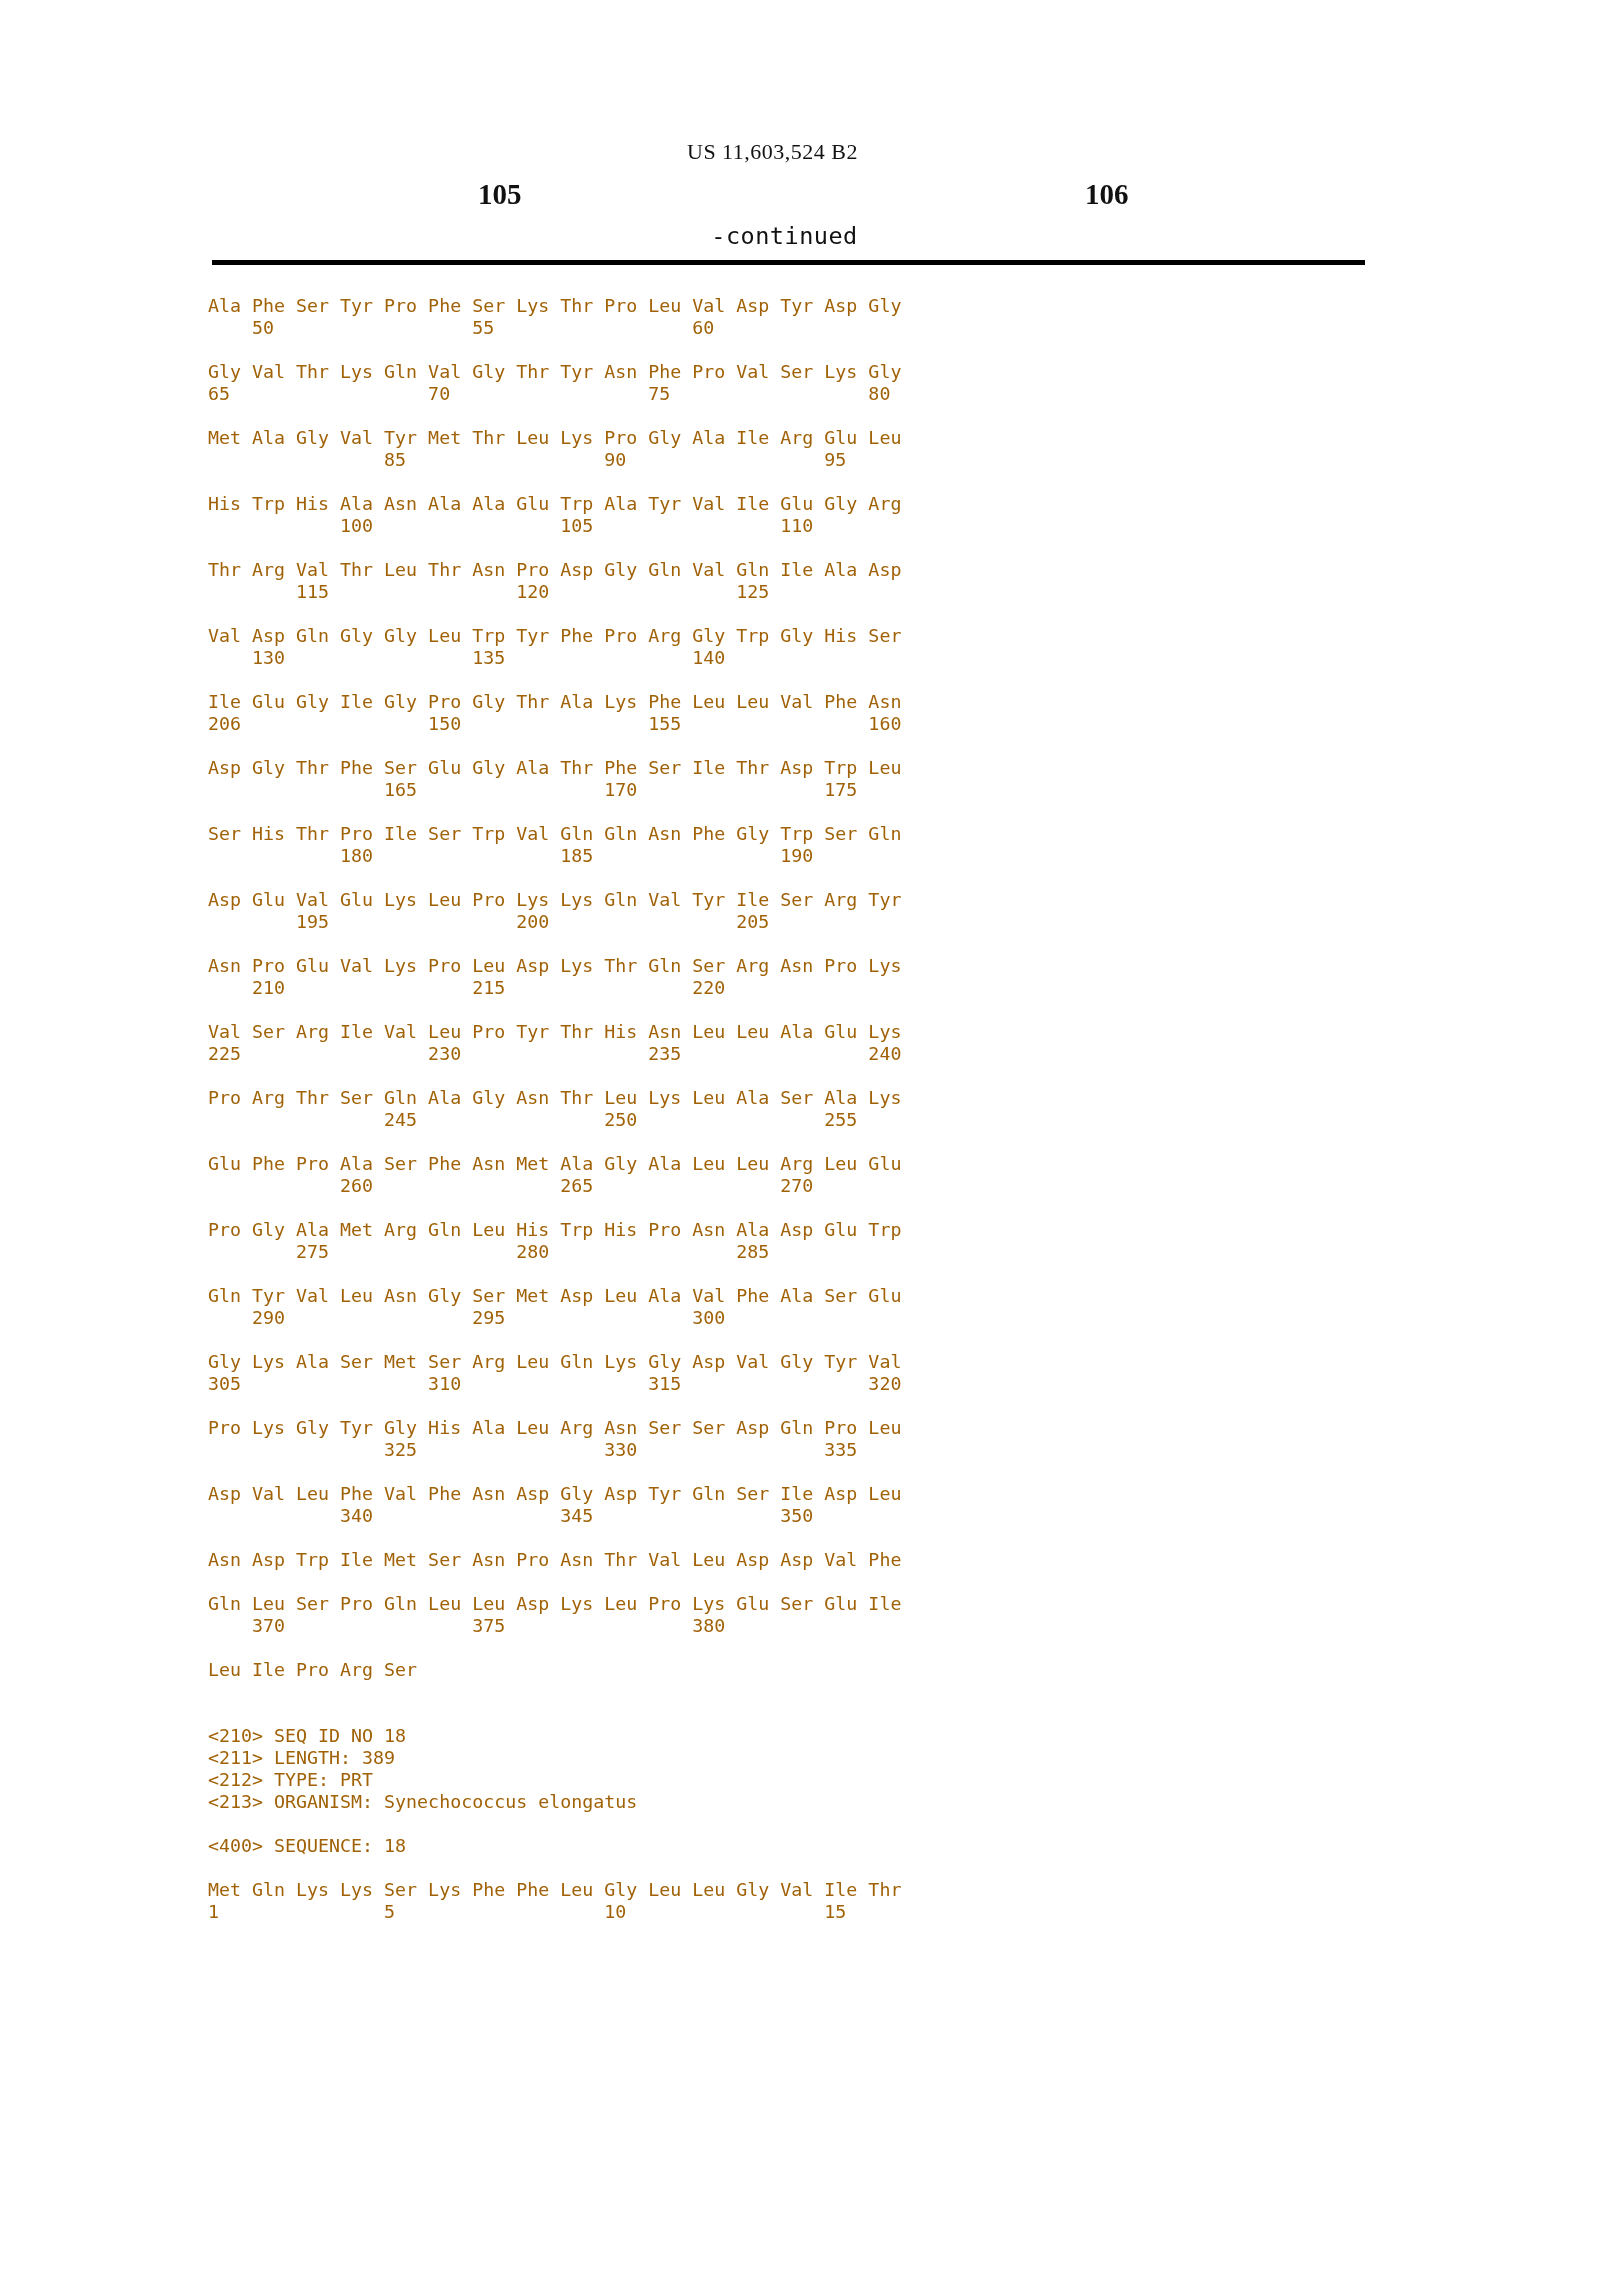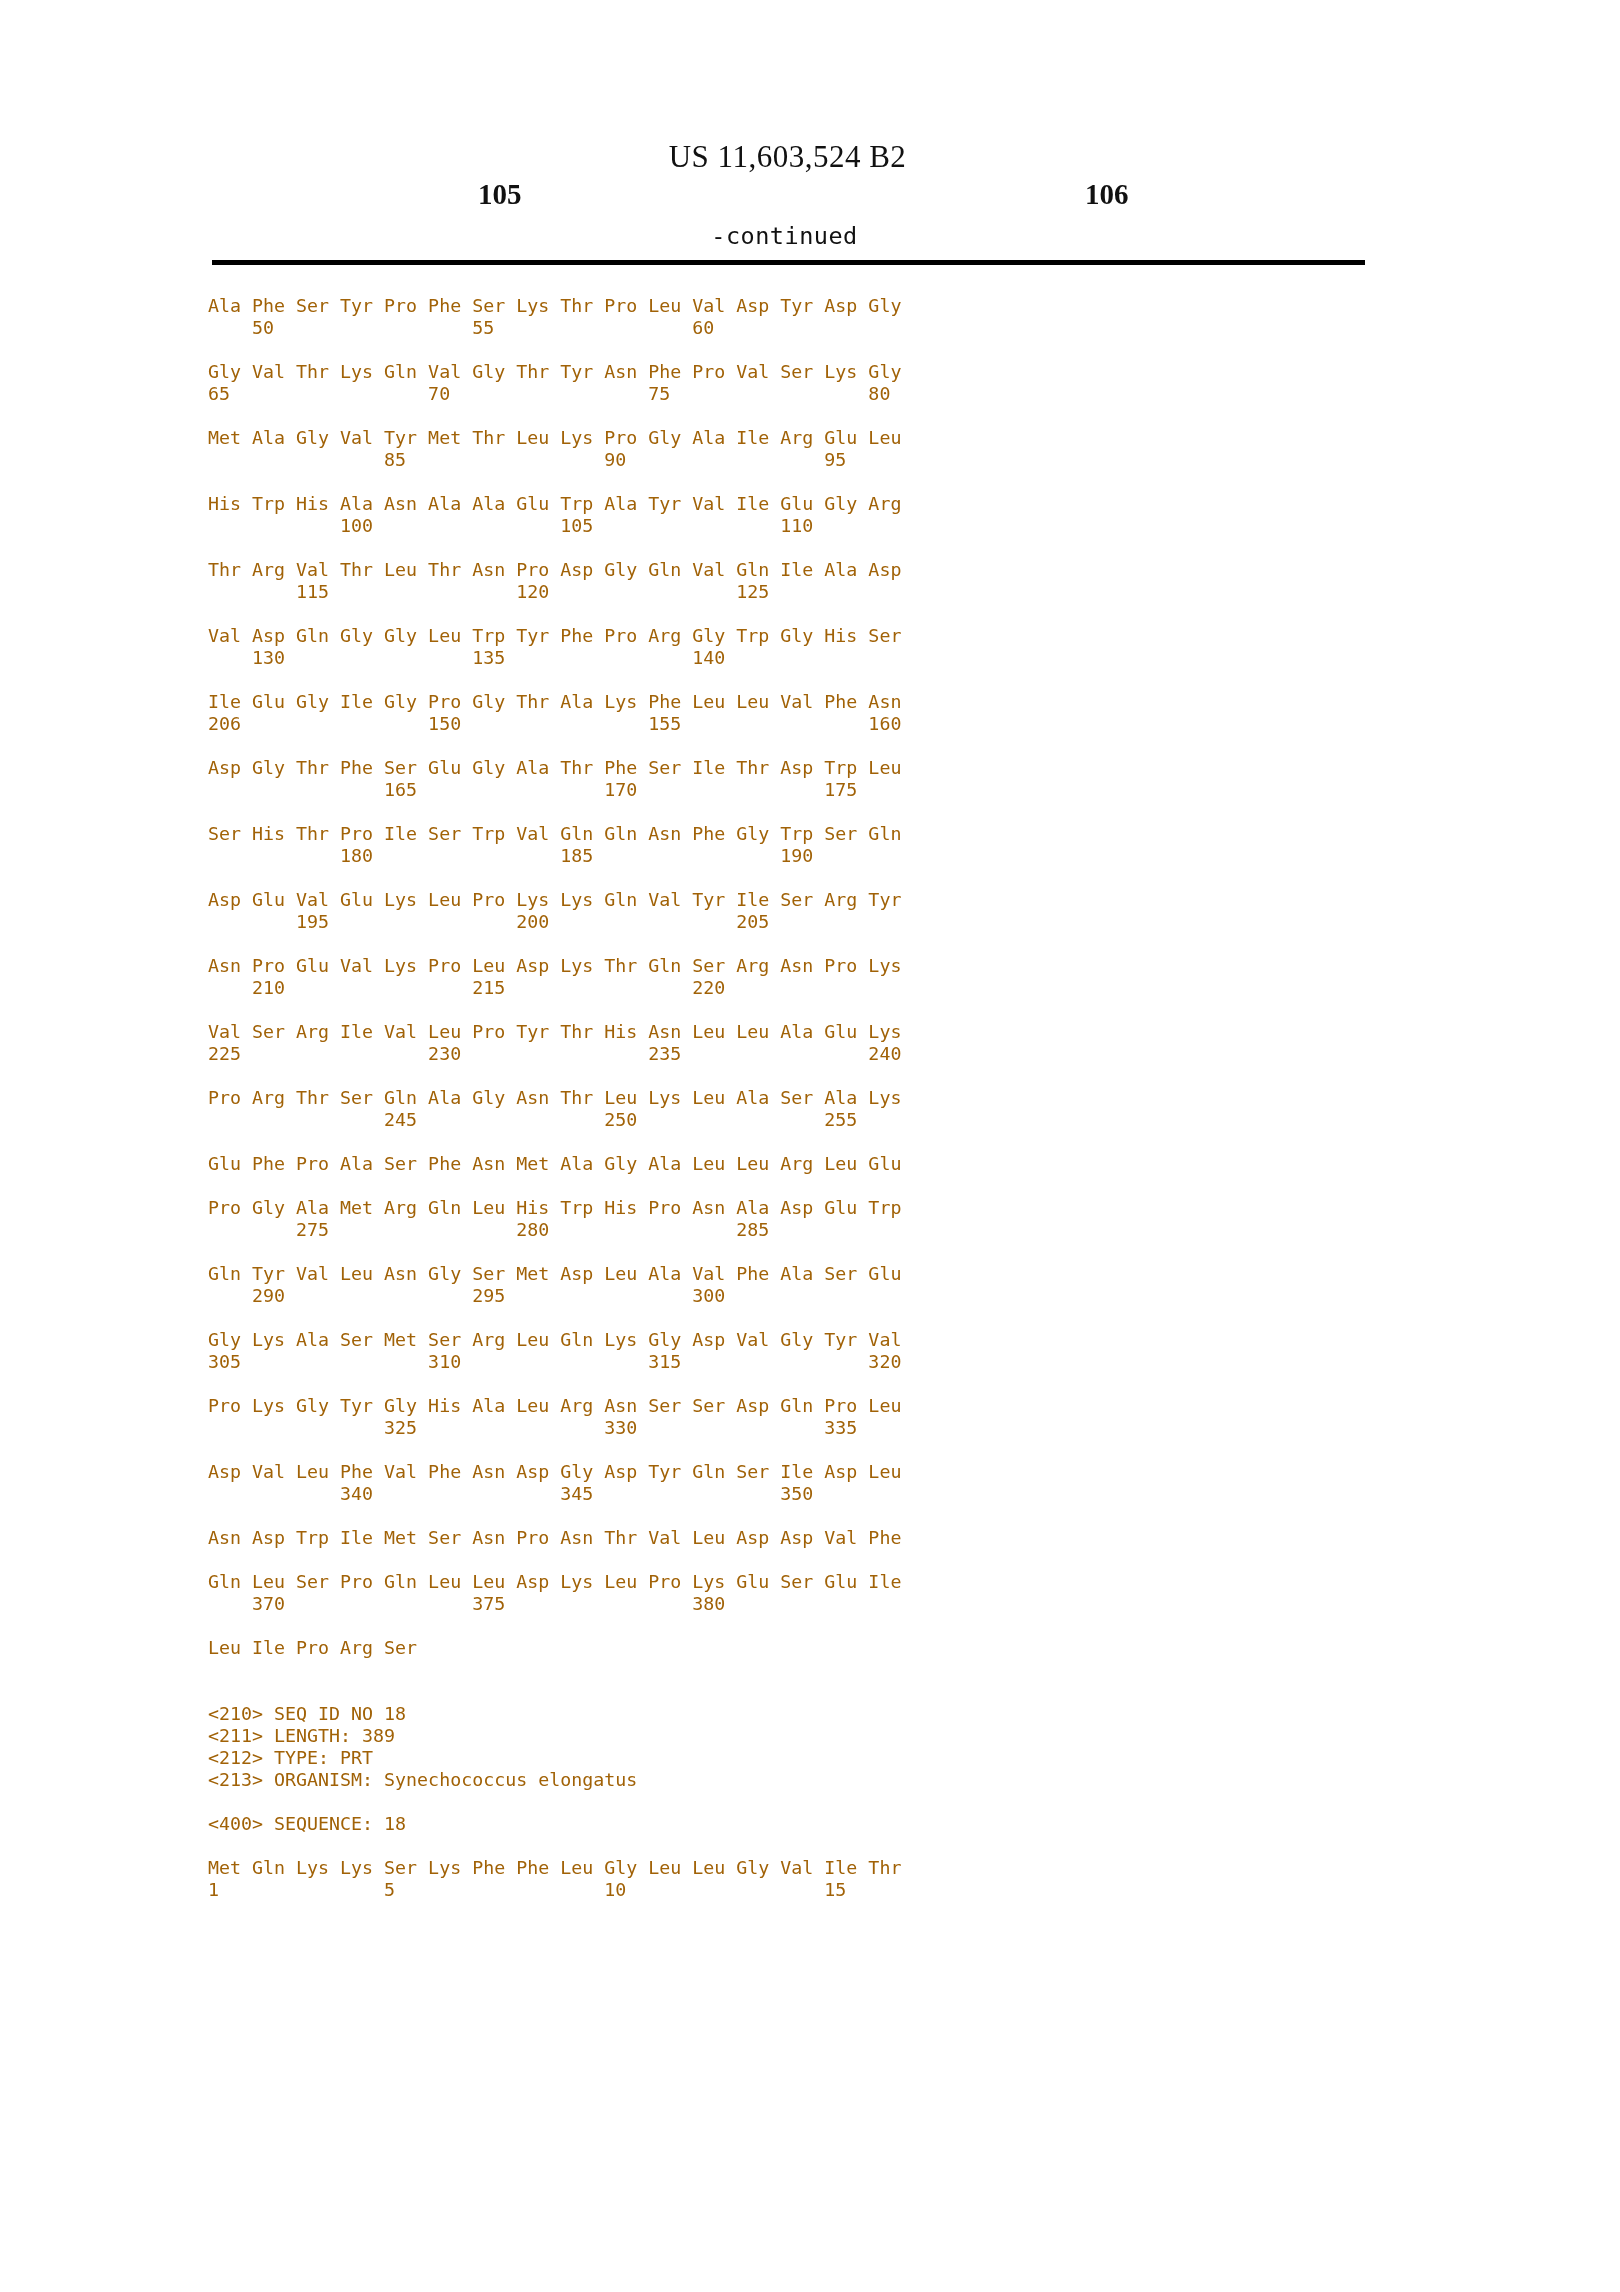--- a/index.html
+++ b/index.html
@@ -10,26 +10,26 @@
   body {
     width: 1620px;
     height: 2293px;
     position: relative;
     font-family: "Liberation Serif", serif;
     color: #111111;
     overflow: hidden;
   }
   .patent-number {
     position: absolute;
-    left: 211px;
+    left: 196px;
     width: 1153px;
     top: 139px;
     text-align: center;
     font-family: "Liberation Serif", serif;
-    font-size: 31px;
+    font-size: 22px;
     letter-spacing: 0.5px;
     white-space: pre;
   }
   .page-num {
     position: absolute;
     top: 178px;
     font-family: "Liberation Serif", serif;
     font-size: 29px;
     font-weight: 700;
   }
@@ -115,20 +115,21 @@
     <div class="ln">Asn Pro Glu Val Lys Pro Leu Asp Lys Thr Gln Ser Arg Asn Pro Lys</div>
     <div class="ln">    210                 215                 220</div>
     <div class="ln"></div>
     <div class="ln">Val Ser Arg Ile Val Leu Pro Tyr Thr His Asn Leu Leu Ala Glu Lys</div>
     <div class="ln">225                 230                 235                 240</div>
     <div class="ln"></div>
     <div class="ln">Pro Arg Thr Ser Gln Ala Gly Asn Thr Leu Lys Leu Ala Ser Ala Lys</div>
     <div class="ln">                245                 250                 255</div>
     <div class="ln"></div>
     <div class="ln">Glu Phe Pro Ala Ser Phe Asn Met Ala Gly Ala Leu Leu Arg Leu Glu</div>
+    <div class="ln">            260                 265                 270</div>
     <div class="ln"></div>
     <div class="ln">Pro Gly Ala Met Arg Gln Leu His Trp His Pro Asn Ala Asp Glu Trp</div>
     <div class="ln">        275                 280                 285</div>
     <div class="ln"></div>
     <div class="ln">Gln Tyr Val Leu Asn Gly Ser Met Asp Leu Ala Val Phe Ala Ser Glu</div>
     <div class="ln">    290                 295                 300</div>
     <div class="ln"></div>
     <div class="ln">Gly Lys Ala Ser Met Ser Arg Leu Gln Lys Gly Asp Val Gly Tyr Val</div>
     <div class="ln">305                 310                 315                 320</div>
     <div class="ln"></div>

